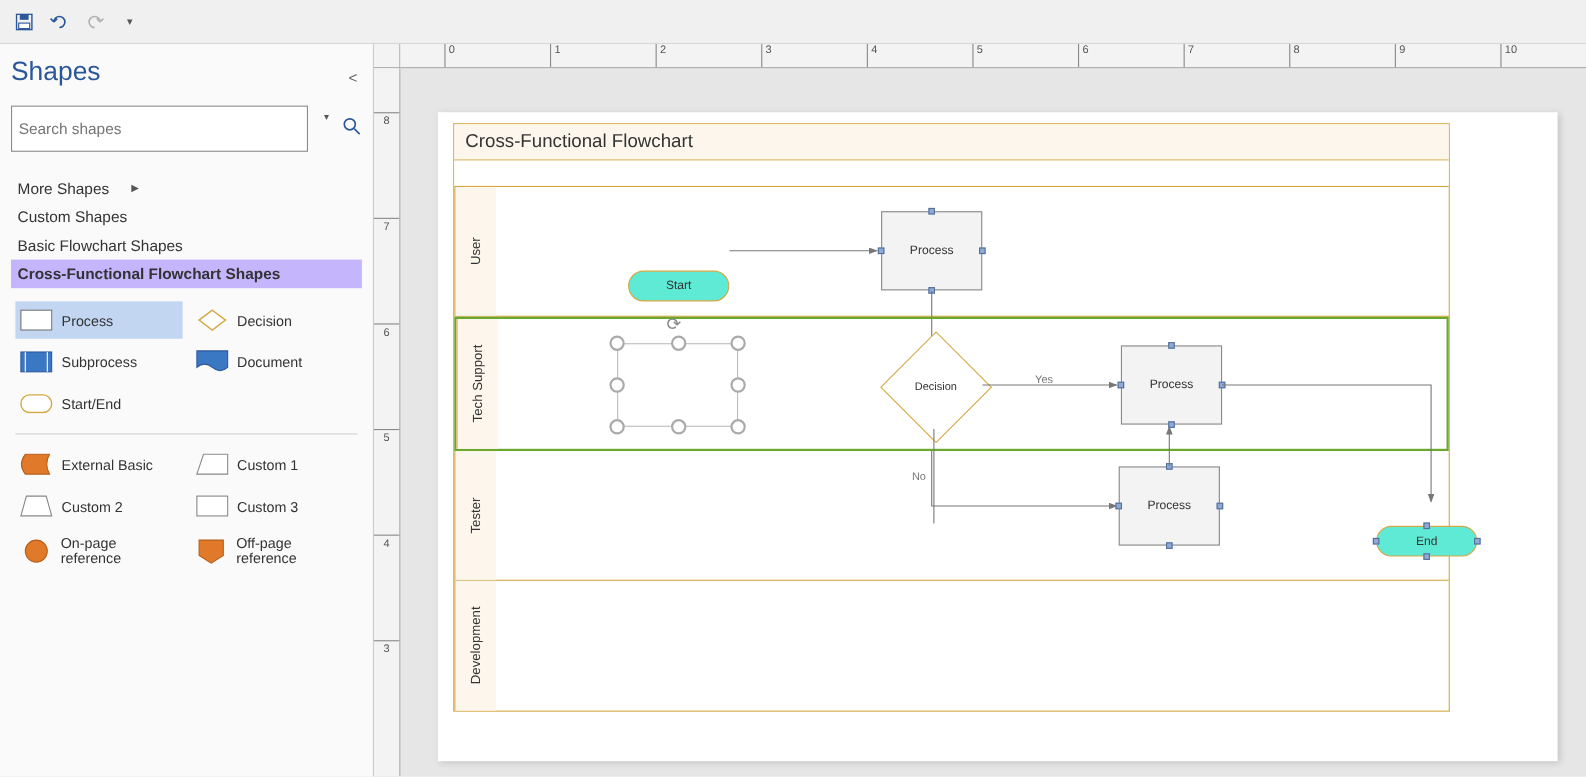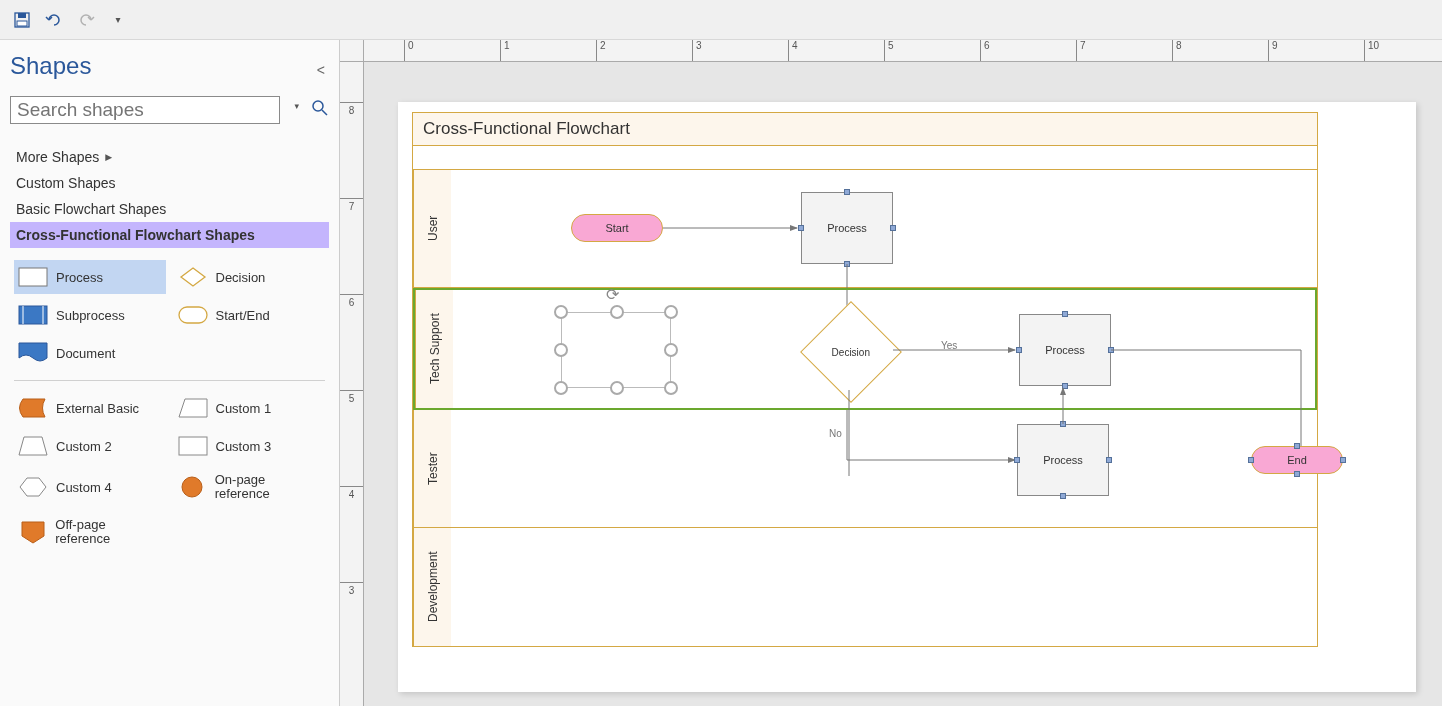--- a/index.html
+++ b/index.html
@@ -11,26 +11,26 @@
 
 
 .main { display: flex; height: calc(100% - 40px); }
 
 
 .shapes-panel { width: 340px; background: #fafafa; border-right: 1px solid #ccc; padding: 12px 10px; position: relative; }
 .shapes-title { color: #2a579a; font-size: 24px; font-weight: 400; margin-bottom: 16px; }
 .collapse-chev { position: absolute; top: 22px; right: 14px; color: #666; font-size: 14px; cursor: pointer; }
 .search-row { display: flex; align-items: center; gap: 6px; margin-bottom: 20px; }
 .search-wrap { position: relative; flex: 1; }
-.search-input { width: 270px; height: 28px; border: 1px solid #8a8a8a; padding: 2px 24px 2px 6px; font-size: 19px; }
+.search-input { width: 270px; height: 42px; border: 1px solid #8a8a8a; padding: 2px 24px 2px 6px; font-size: 14px; }
 .search-dd { position: absolute; right: 6px; top: 5px; color: #555; font-size: 9px; }
 .search-mag { color: #2a579a; font-size: 18px; }
 
 .stencil-list { margin-bottom: 8px; }
-.stencil-item { padding: 5px 6px; font-size: 14px; color: #333; cursor: pointer; display: flex; align-items: center; gap: 6px; }
+.stencil-item { padding: 5px 6px; font-size: 14px; color: #333; cursor: pointer; display: flex; align-items: center; gap: 20px; }
 .stencil-item.selected { background: #c4b5fd; font-weight: 600; }
 .more-arrow { font-size: 9px; color: #555; }
 
 .shapes-grid { display: grid; grid-template-columns: 1fr 1fr; gap: 4px 8px; padding: 4px; }
 .shape-cell { display: flex; align-items: center; gap: 8px; padding: 6px 4px; font-size: 13px; color: #333; cursor: pointer; }
 .shape-cell.active { background: #c2d6f2; }
 .shape-icon { width: 30px; height: 22px; display: flex; align-items: center; justify-content: center; }
 .shape-divider { grid-column: 1 / -1; height: 1px; background: #d0d0d0; margin: 6px 0; }
 
 
@@ -48,21 +48,21 @@
 .fc-title { background: #fdf6ec; border-bottom: 1.5px solid #d4a843; padding: 6px 10px; font-size: 17px; color: #333; }
 .fc-phase { height: 24px; background: #fff; border-bottom: 1.5px solid #d4a843; }
 .lane { display: flex; border-bottom: 1.5px solid #d4a843; min-height: 118px; position: relative; }
 .lane:last-child { border-bottom: none; }
 .lane.sel { border: 2px solid #6ba82e; }
 .lane-header { width: 38px; background: #fdf6ec; border-right: 1.5px solid #d4a843; display: flex; align-items: center; justify-content: center; writing-mode: vertical-rl; transform: rotate(180deg); font-size: 12px; color: #333; padding: 4px 0; }
 .lane-body { flex: 1; position: relative; }
 
 
 .shp { position: absolute; background: #f3f3f3; border: 1px solid #888; display: flex; align-items: center; justify-content: center; font-size: 11px; color: #333; }
-.shp.start-end { border: 1.5px solid #d4a843; background: #f9a8d4; border-radius: 14px; height: 28px; }
+.shp.start-end { border: 1.5px solid #d4a843; background: #5eead4; border-radius: 14px; height: 28px; margin-top: 32px; }
 .shp.process { height: 72px; }
 .shp.decision { width: 72px; height: 72px; background: #fff; border: 1.5px solid #d4a843; transform: rotate(45deg); }
 .shp.decision span { transform: rotate(-45deg); font-size: 10px; }
 .handle { position: absolute; width: 6px; height: 6px; background: #8fa9d6; border: 1px solid #55719a; }
 .handle.n  { top: -4px; left: 50%; margin-left: -3px; }
 .handle.s  { bottom: -4px; left: 50%; margin-left: -3px; }
 .handle.e  { right: -4px; top: 50%; margin-top: -3px; }
 .handle.w  { left: -4px; top: 50%; margin-top: -3px; }
 
 .arrow-lbl { position: absolute; font-size: 10px; color: #777; background: transparent; }
@@ -158,35 +158,35 @@
             <svg width="30" height="20">
               <rect x="1" y="1" width="28" height="18" fill="#3b78c4" stroke="#2a579a"></rect>
               <line x1="5" y1="1" x2="5" y2="19" stroke="#fff"></line>
               <line x1="25" y1="1" x2="25" y2="19" stroke="#fff"></line>
             </svg>
           </span>
         <span>Subprocess</span>
       </div>
       <div class="shape-cell">
         <span class="shape-icon">
+            <svg width="30" height="22">
+              <path d="M1 1 H29 V16 Q22 22 15 16 Q8 10 1 16 Z" fill="#3b78c4" stroke="#2a579a"></path>
+            </svg>
+          </span>
+        <span>Document</span>
+      </div>
+
+      <div class="shape-cell">
+        <span class="shape-icon">
             <svg width="30" height="18">
               <rect x="1" y="1" width="28" height="16" rx="8" fill="#fff" stroke="#d4a843" stroke-width="1.3"></rect>
             </svg>
           </span>
         <span>Start/End</span>
       </div>
-
-      <div class="shape-cell">
-        <span class="shape-icon">
-            <svg width="30" height="22">
-              <path d="M1 1 H29 V16 Q22 22 15 16 Q8 10 1 16 Z" fill="#3b78c4" stroke="#2a579a"></path>
-            </svg>
-          </span>
-        <span>Document</span>
-      </div>
       <div class="shape-divider"></div>
 
       <div class="shape-cell">
         <span class="shape-icon">
             <svg width="30" height="20">
               <path d="M5 1 Q-2 10 5 19 H27 Q22 10 27 1 Z" fill="#e07a2a" stroke="#b85e18"></path>
             </svg>
           </span>
         <span>External Basic</span>
       </div>
@@ -208,28 +208,20 @@
         <span>Custom 2</span>
       </div>
 
       <div class="shape-cell">
         <span class="shape-icon">
             <svg width="30" height="20">
               <rect x="1" y="1" width="28" height="18" fill="#fff" stroke="#888"></rect>
             </svg>
           </span>
         <span>Custom 3</span>
-      </div>
-      <div class="shape-cell">
-        <span class="shape-icon">
-            <svg width="28" height="22">
-              <polygon points="8,2 20,2 27,11 20,20 8,20 1,11" fill="#fff" stroke="#888"></polygon>
-            </svg>
-          </span>
-        <span>Custom 4</span>
       </div>
 
       <div class="shape-cell">
         <span class="shape-icon">
             <svg width="24" height="24">
               <circle cx="12" cy="12" r="10" fill="#e07a2a" stroke="#b85e18"></circle>
             </svg>
           </span>
         <span style="line-height:1.1">On-page reference</span>
       </div>

